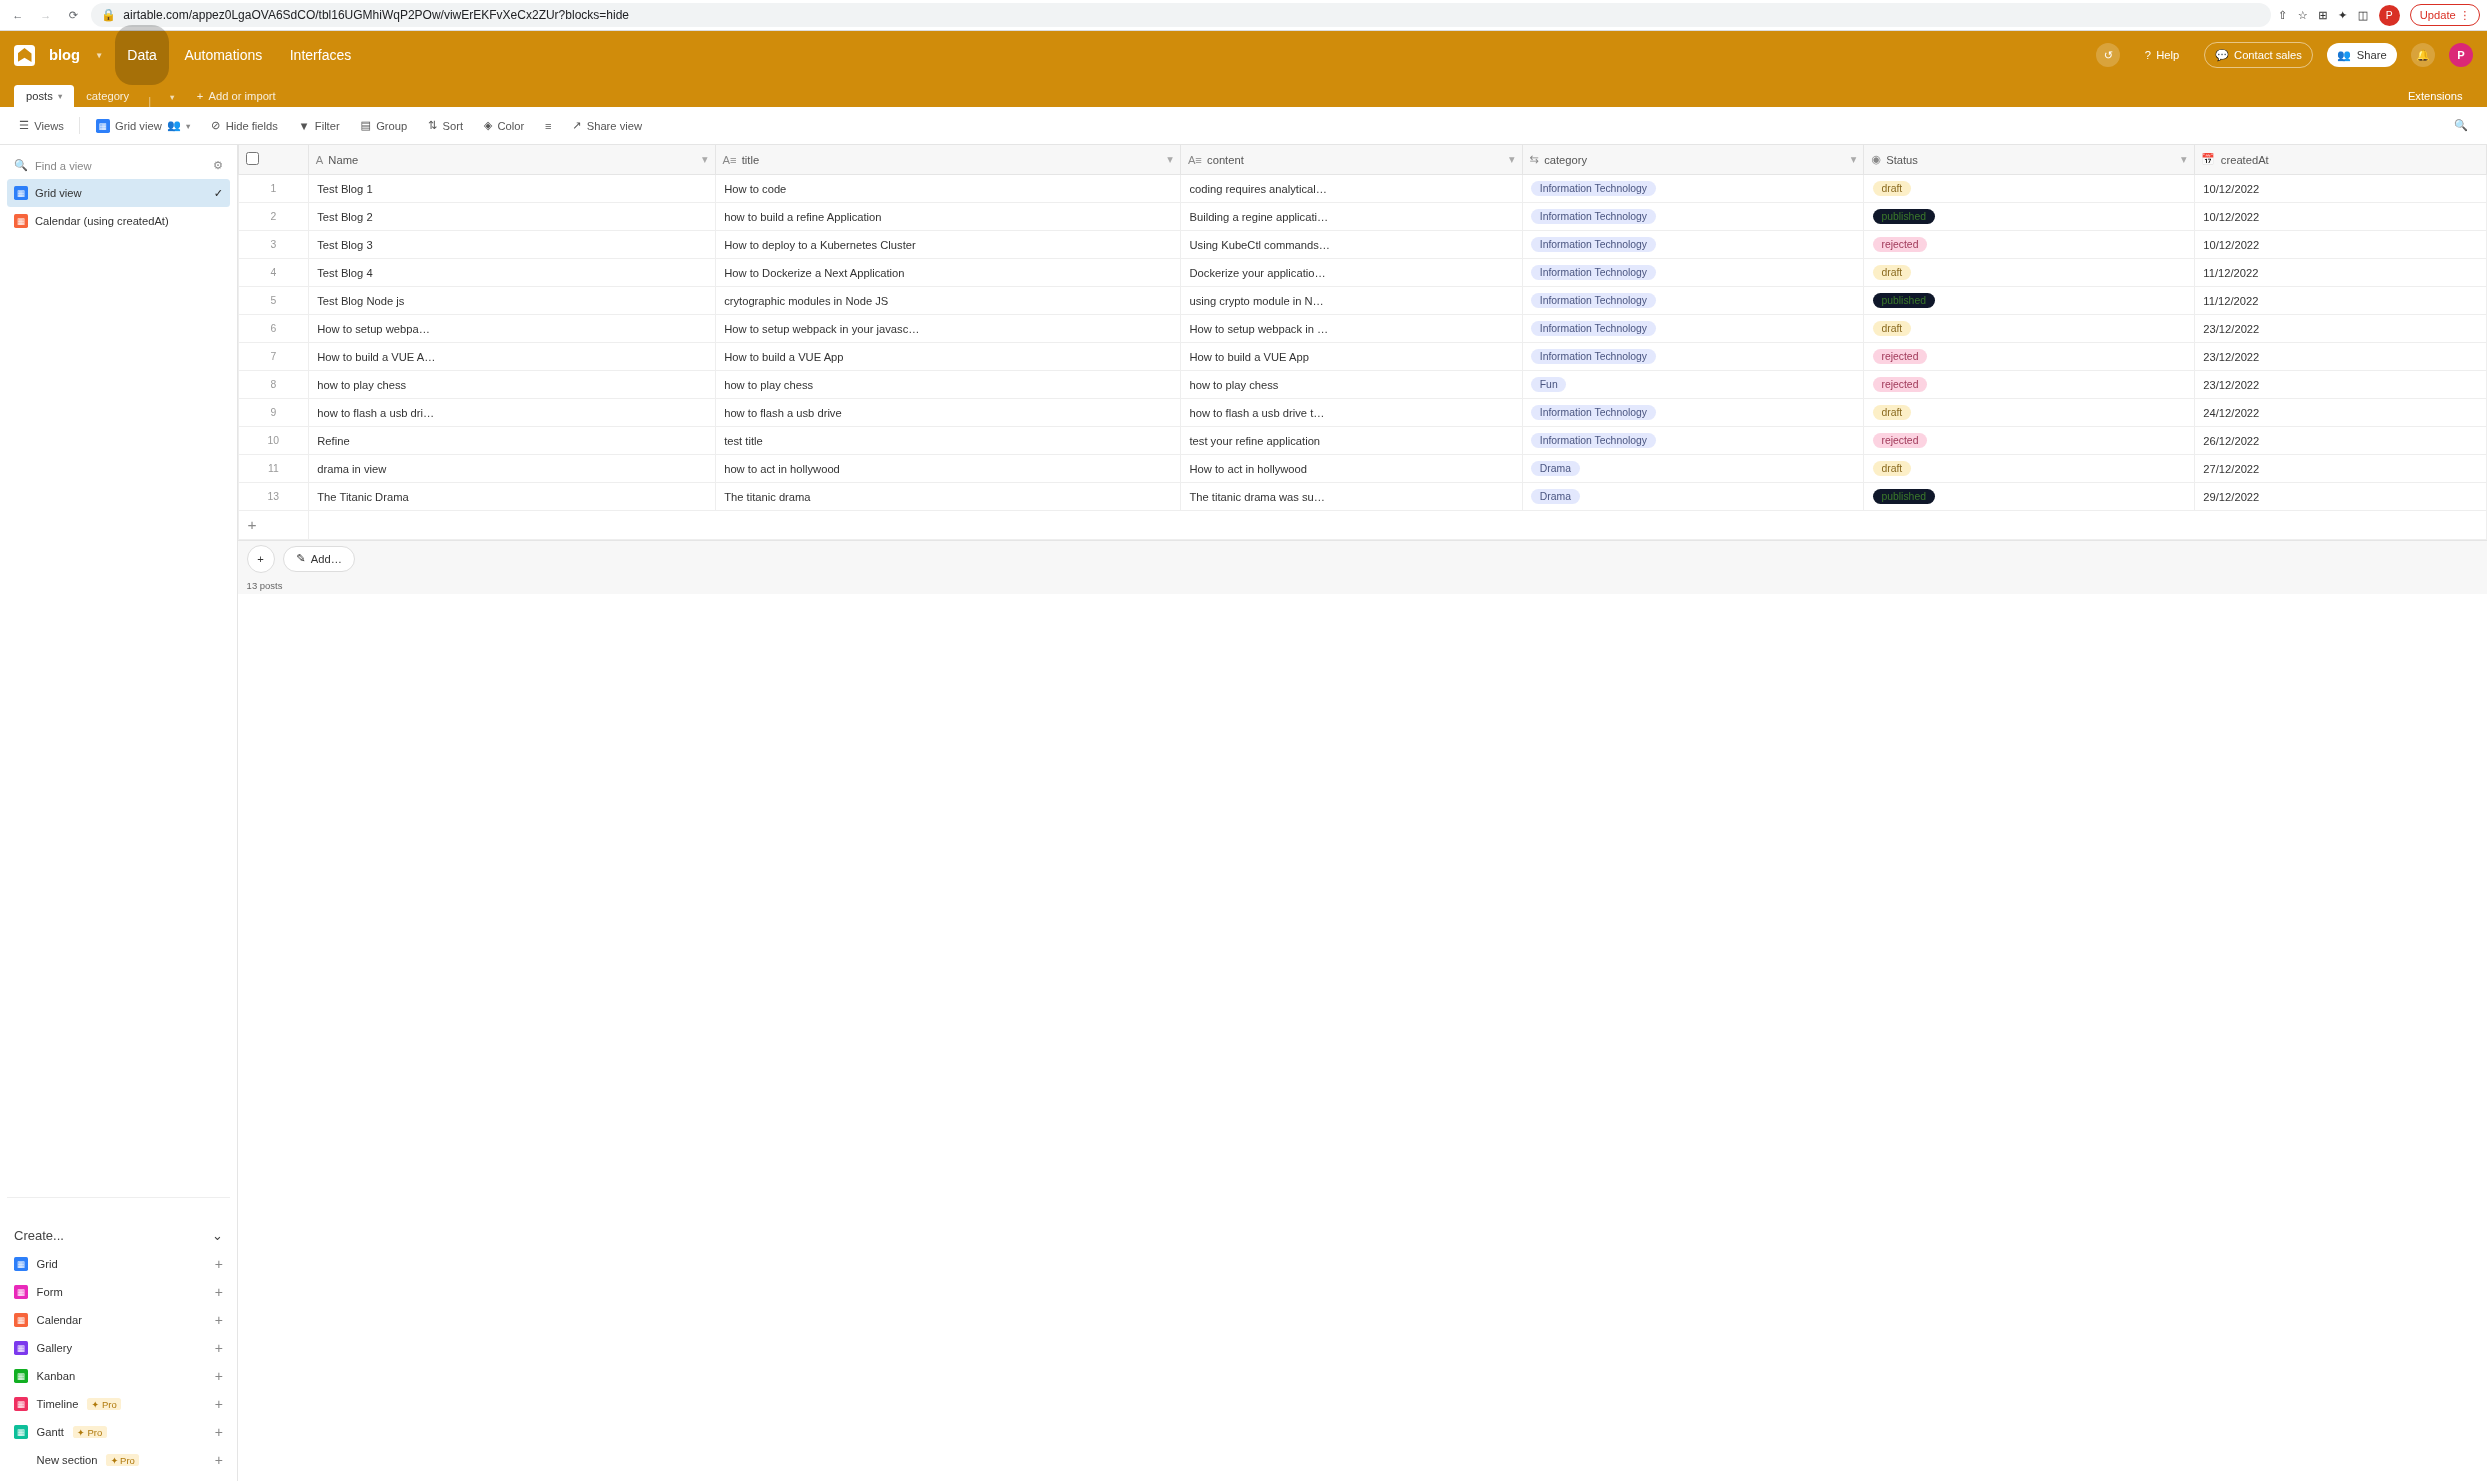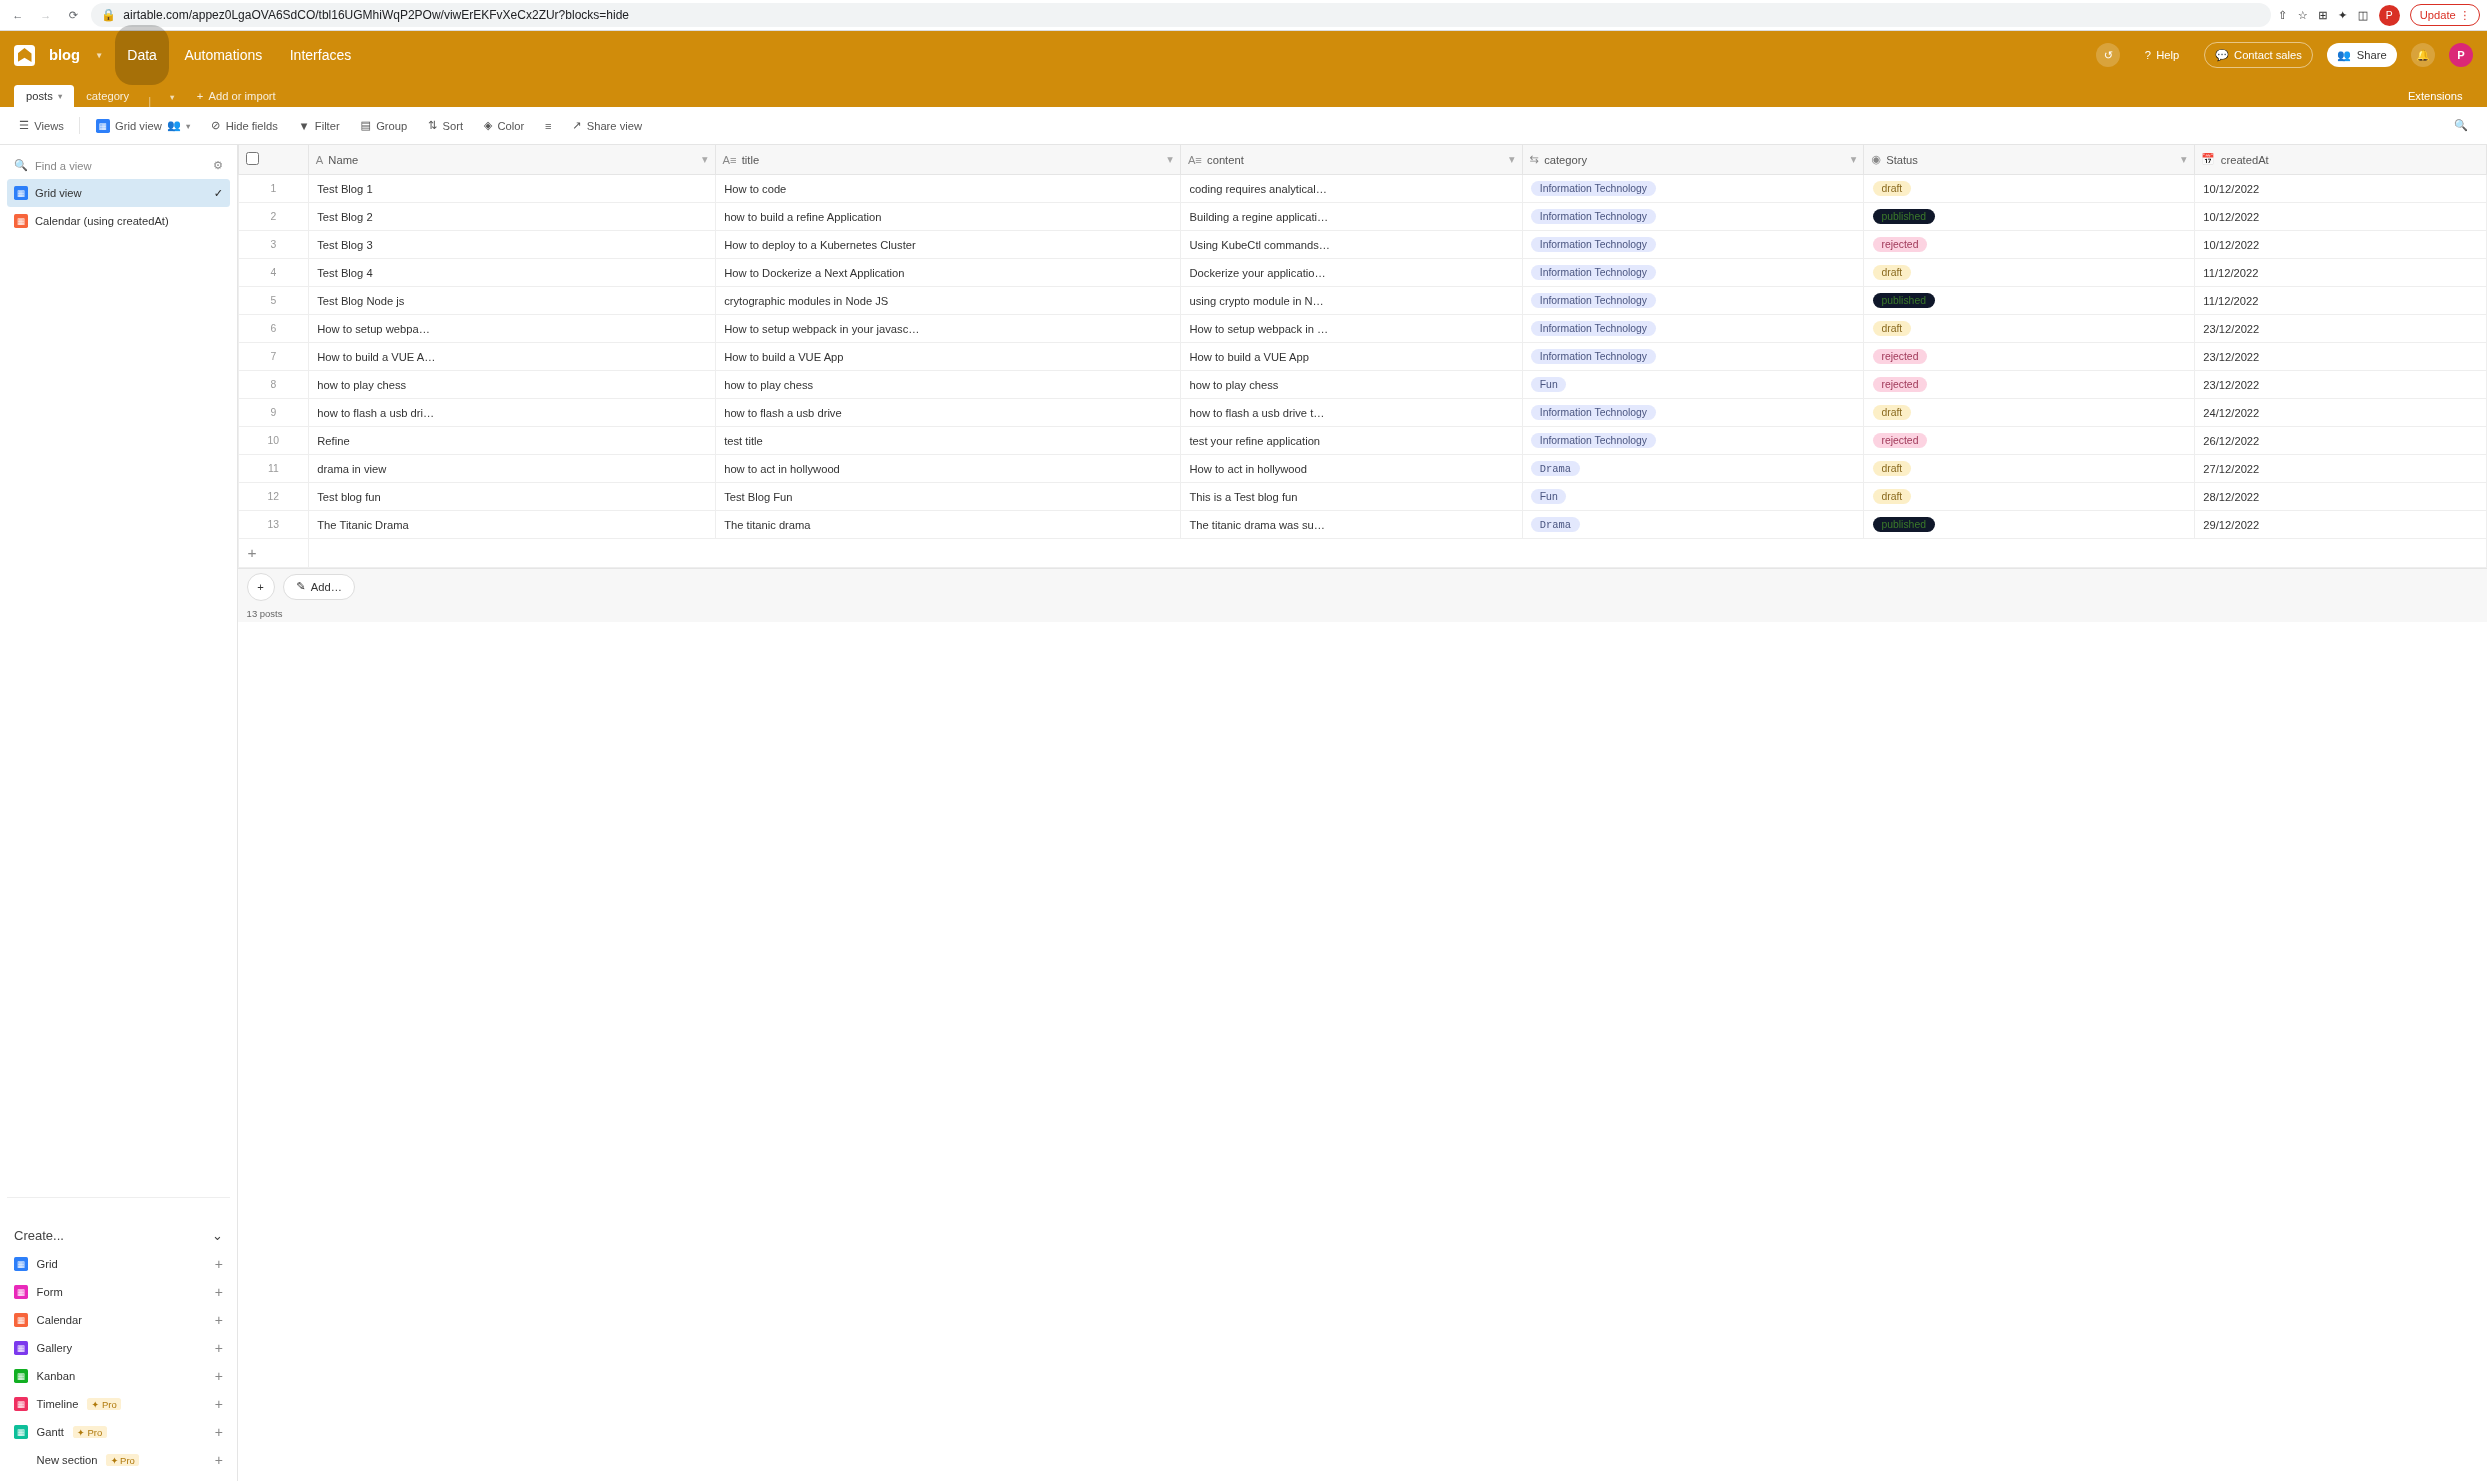--- a/index.html
+++ b/index.html
@@ -76,21 +76,21 @@
 .col-name { width:181px; max-width:181px; }
 .col-title { width:207px; max-width:207px; }
 .col-content { width:152px; max-width:152px; }
 .col-category { width:152px; max-width:152px; }
 .col-status { width:147px; max-width:147px; }
 .col-created { width:130px; max-width:130px; }
 
 .pill { display:inline-block; padding:1.7px 8.6px; border-radius:8.6px; font-size:10.4px; }
 .pill.cat-it { background:#e3e8fd; color:#4a5580; }
 .pill.cat-fun { background:#e3e8fd; color:#4a5580; }
-.pill.cat-drama { background:#e3e8fd; color:#4a5580;font-family:Liberation Mono, monospace; }
+.pill.cat-drama { background:#e3e8fd; color:#4a5580; }
 .pill.st-draft { background:#fcefc7; color:#8a6a1f; }
 .pill.st-published { background:#0f172a; color:#3b7a2a; }
 .pill.st-rejected { background:#fcd3e1; color:#a03a5a; }
 
 .add-row td { color:#888; font-size:15.5px; }
 .footer-bar { position:sticky; bottom:0; left:0; background:#f7f7f7; border-top:0.9px solid #e5e5e5; padding:3.5px 8.6px; display:flex;align-items:center;gap:8.6px; }
 .footer-bar .addcircle { width:28px;height:28px;border:0.9px solid #ddd;border-radius:14px;display:flex;align-items:center;justify-content:center;background:#fff; }
 .footer-bar .addpill { border:0.9px solid #ddd;border-radius:14px;padding:5.2px 12px;background:#fff;display:flex;align-items:center;gap:5.2px; }
 .footer-count { font-size:9.5px; color:#666; padding:3.5px 8.6px; background:#f7f7f7; }
 .chev { font-size:8.6px; color:rgba(255,255,255,0.7); }
@@ -426,29 +426,20 @@
           <tr>
     <td class="rownum">11</td>
     <td class="col-name">drama in view</td>
     <td class="col-title">how to act in hollywood</td>
     <td class="col-content">How to act in hollywood</td>
     <td class="col-category"><span class="pill cat-drama">Drama</span></td>
     <td class="col-status"><span class="pill st-draft">draft</span></td>
     <td class="col-created">27/12/2022</td>
           </tr>
           <tr>
-    <td class="rownum">12</td>
-    <td class="col-name">Test blog fun</td>
-    <td class="col-title">Test Blog Fun</td>
-    <td class="col-content">This is a Test blog fun</td>
-    <td class="col-category"><span class="pill cat-fun">Fun</span></td>
-    <td class="col-status"><span class="pill st-draft">draft</span></td>
-    <td class="col-created">28/12/2022</td>
-          </tr>
-          <tr>
     <td class="rownum">13</td>
     <td class="col-name">The Titanic Drama</td>
     <td class="col-title">The titanic drama</td>
     <td class="col-content">The titanic drama was su…</td>
     <td class="col-category"><span class="pill cat-drama">Drama</span></td>
     <td class="col-status"><span class="pill st-published">published</span></td>
     <td class="col-created">29/12/2022</td>
           </tr>
           <tr class="add-row">
             <td>+</td>

